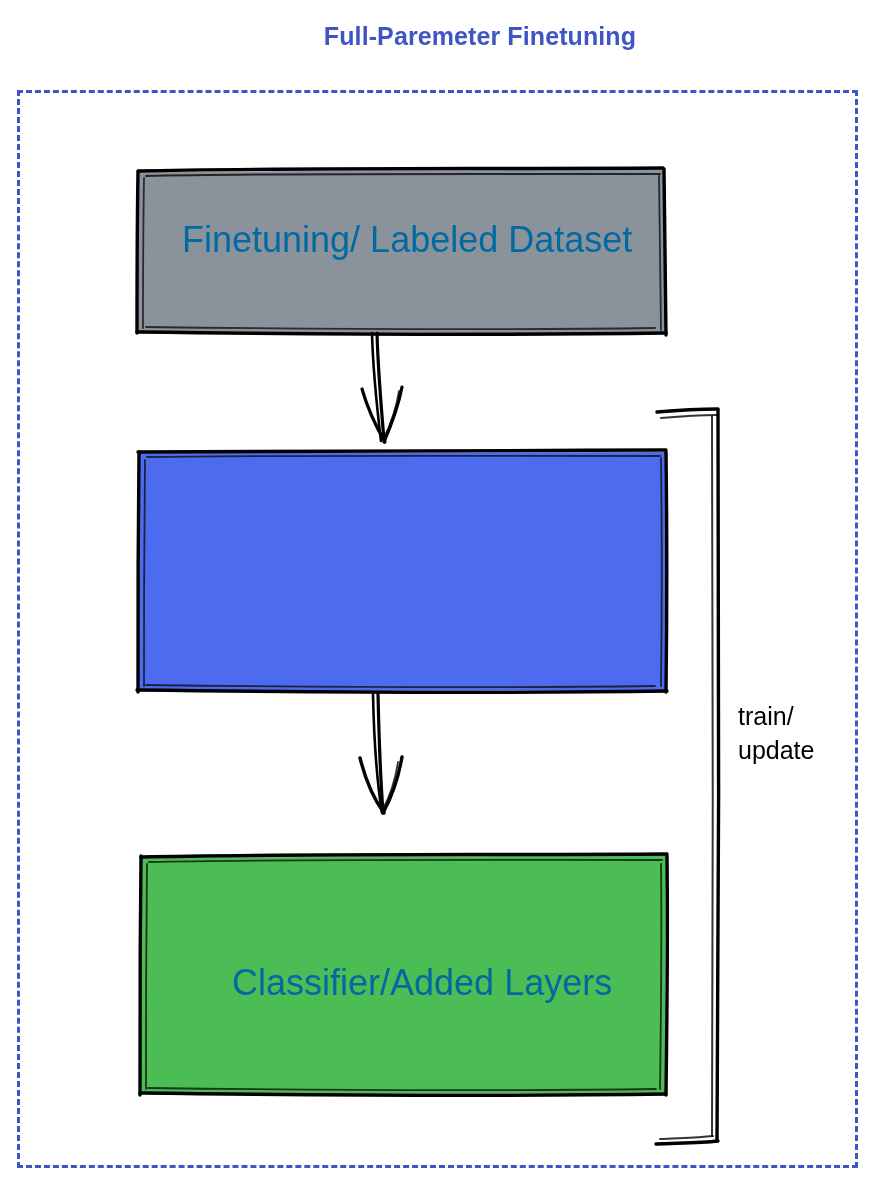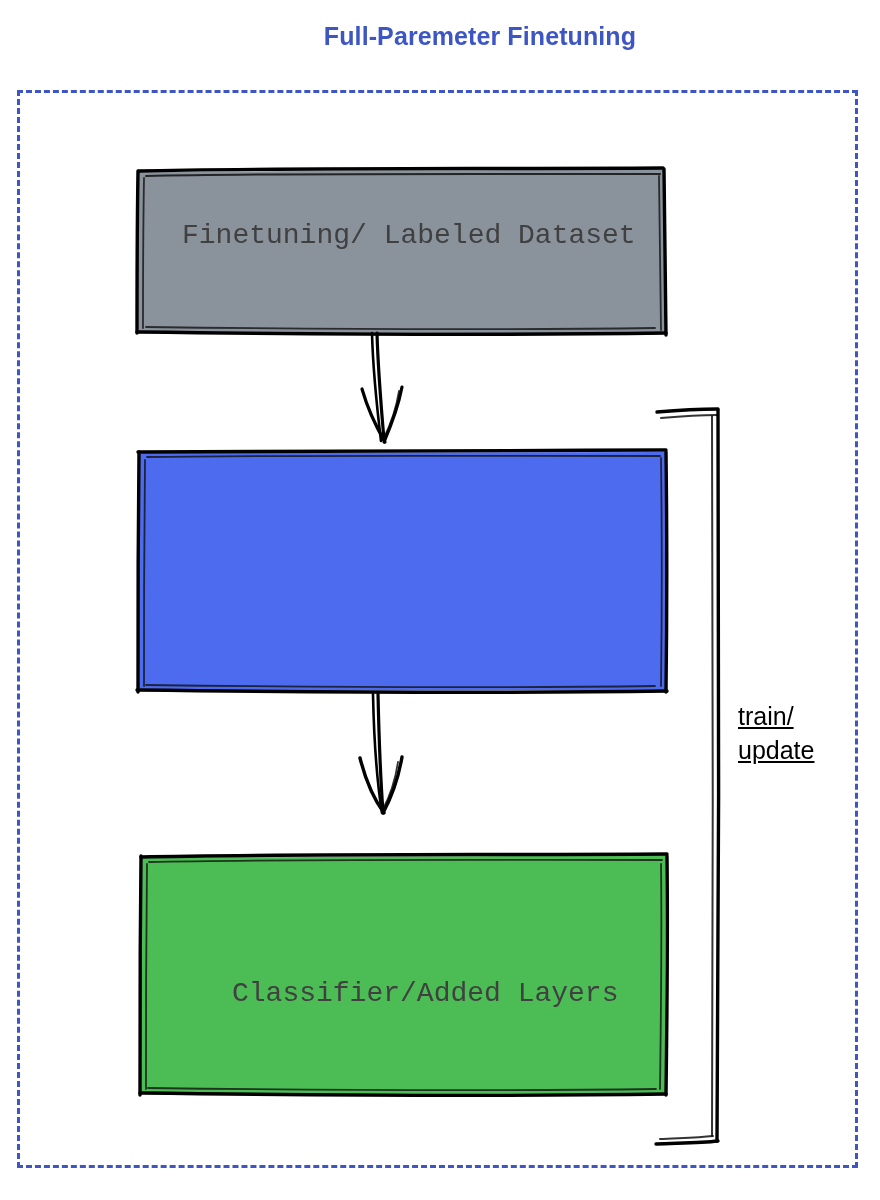--- a/index.html
+++ b/index.html
@@ -46,23 +46,23 @@
   .svg-layer {
     position: absolute;
     left: 0;
     top: 0;
     width: 880px;
     height: 1200px;
     pointer-events: none;
   }
   .node-label {
     position: absolute;
-    color: #404040;
-    font-size: 28px;
-    font-family: Liberation Mono, monospace;
+    color: #0369a1;
+    font-size: 36px;
+    font-family: Liberation Sans, sans-serif;
     white-space: nowrap;
     line-height: 1.18;
   }
   .edge-label {
     position: absolute;
     color: #000000;
     font-size: 25px;
     font-family: "Liberation Sans", sans-serif;
     line-height: 1.35;
     white-space: pre-line;
@@ -142,18 +142,18 @@
 
       <path d="M718,1141 C700,1143 678,1143 656,1144" fill="none" stroke="#000000" stroke-width="3.4" stroke-linecap="round"></path>
       <path d="M713,1136 C696,1138 676,1138 660,1139" fill="none" stroke="#111111" stroke-width="2" stroke-linecap="round" opacity="0.85"></path>
     </g>
 
   </svg>
 
   <div class="node-label" style="left:182px; top:219px;">Finetuning/ Labeled Dataset</div>
 
 
-  <div class="node-label" style="left:232px; top:962px;margin-top:15px;">Classifier/Added Layers</div>
+  <div class="node-label" style="left:232px; top:962px;">Classifier/Added Layers</div>
 
-  <div class="edge-label" style="left:738px; top:700px;text-decoration:underline;">train/
+  <div class="edge-label" style="left:738px; top:700px;">train/
 update</div>
 
 </div>
 
 </body></html>

